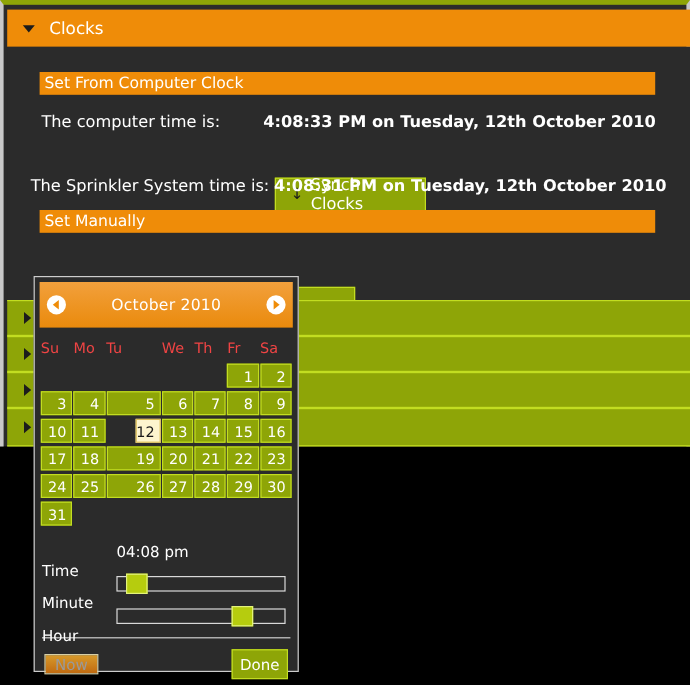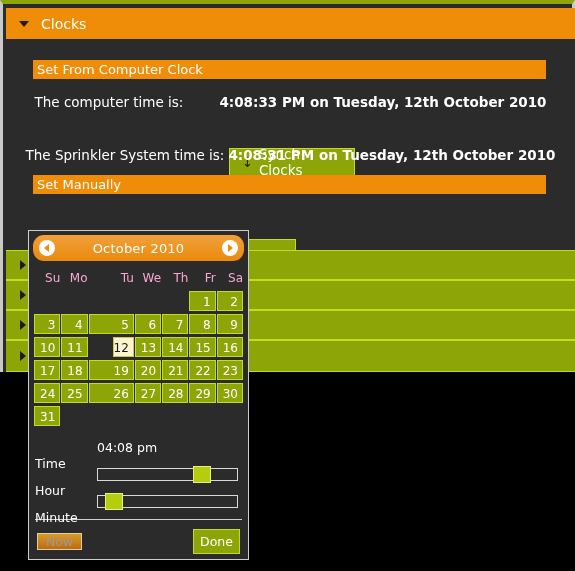--- a/index.html
+++ b/index.html
@@ -192,27 +192,26 @@
     height: 330px;
     background: #2b2b2b;
     border: 1px solid #cccccc;
     box-sizing: border-box;
     padding: 4px;
     z-index: 50;
   }
 
   .dp-header {
     position: relative;
-    height: 26px;
+    height: 38px;
     background: linear-gradient(#f2a03c, #ea8a0c);
     color: #ffffff;
     display: flex;
     align-items: center;
     justify-content: center;
-    border-radius: 11px;
   }
   .dp-title {
     font-size: 13px;
     color: #ffffff;
     letter-spacing: .2px;
   }
   .dp-nav {
     position: absolute;
     top: 50%;
     margin-top: -8px;
@@ -242,26 +241,26 @@
     margin-left:1px;
   }
 
   table.dp-grid {
     width: 100%;
     border-collapse: separate;
     border-spacing: 1px;
     margin-top: 5px;
   }
   table.dp-grid th {
-    color: #f9a8d4;
+    color: #ef4444;
     font-size: 12px;
     font-weight: normal;
     height: 22px;
     padding: 0;
-    text-align: right;
+    text-align: left;
   }
   table.dp-grid td {
     padding: 0;
     height: 22px;
     width: 14.28%;
   }
   .day {
     display: block;
     height: 20px;
     line-height: 20px;
@@ -593,33 +592,33 @@
     </table>
 
     <div class="dp-time">
 
       <div class="time-row">
         <span class="tl">Time</span>
         <span class="tv">04:08 pm</span>
       </div>
 
       <div class="time-row">
+        <span class="tl">Minute</span>
+        <div class="slider">
+          <div class="handle" id="minute-handle" style="left: 5%;"></div>
+        </div>
+      </div>
+
+      <div class="time-row">
         <span class="tl">Hour</span>
         <div class="slider">
           <div class="handle" id="hour-handle" style="left: 68%;"></div>
         </div>
       </div>
 
-      <div class="time-row">
-        <span class="tl">Minute</span>
-        <div class="slider">
-          <div class="handle" id="minute-handle" style="left: 5%;"></div>
-        </div>
-      </div>
-
     </div>
 
     <div class="dp-sep"></div>
 
     <div class="dp-footer">
       <div id="now-button">Now</div>
       <div id="done-button">Done</div>
     </div>
 
   </div>

